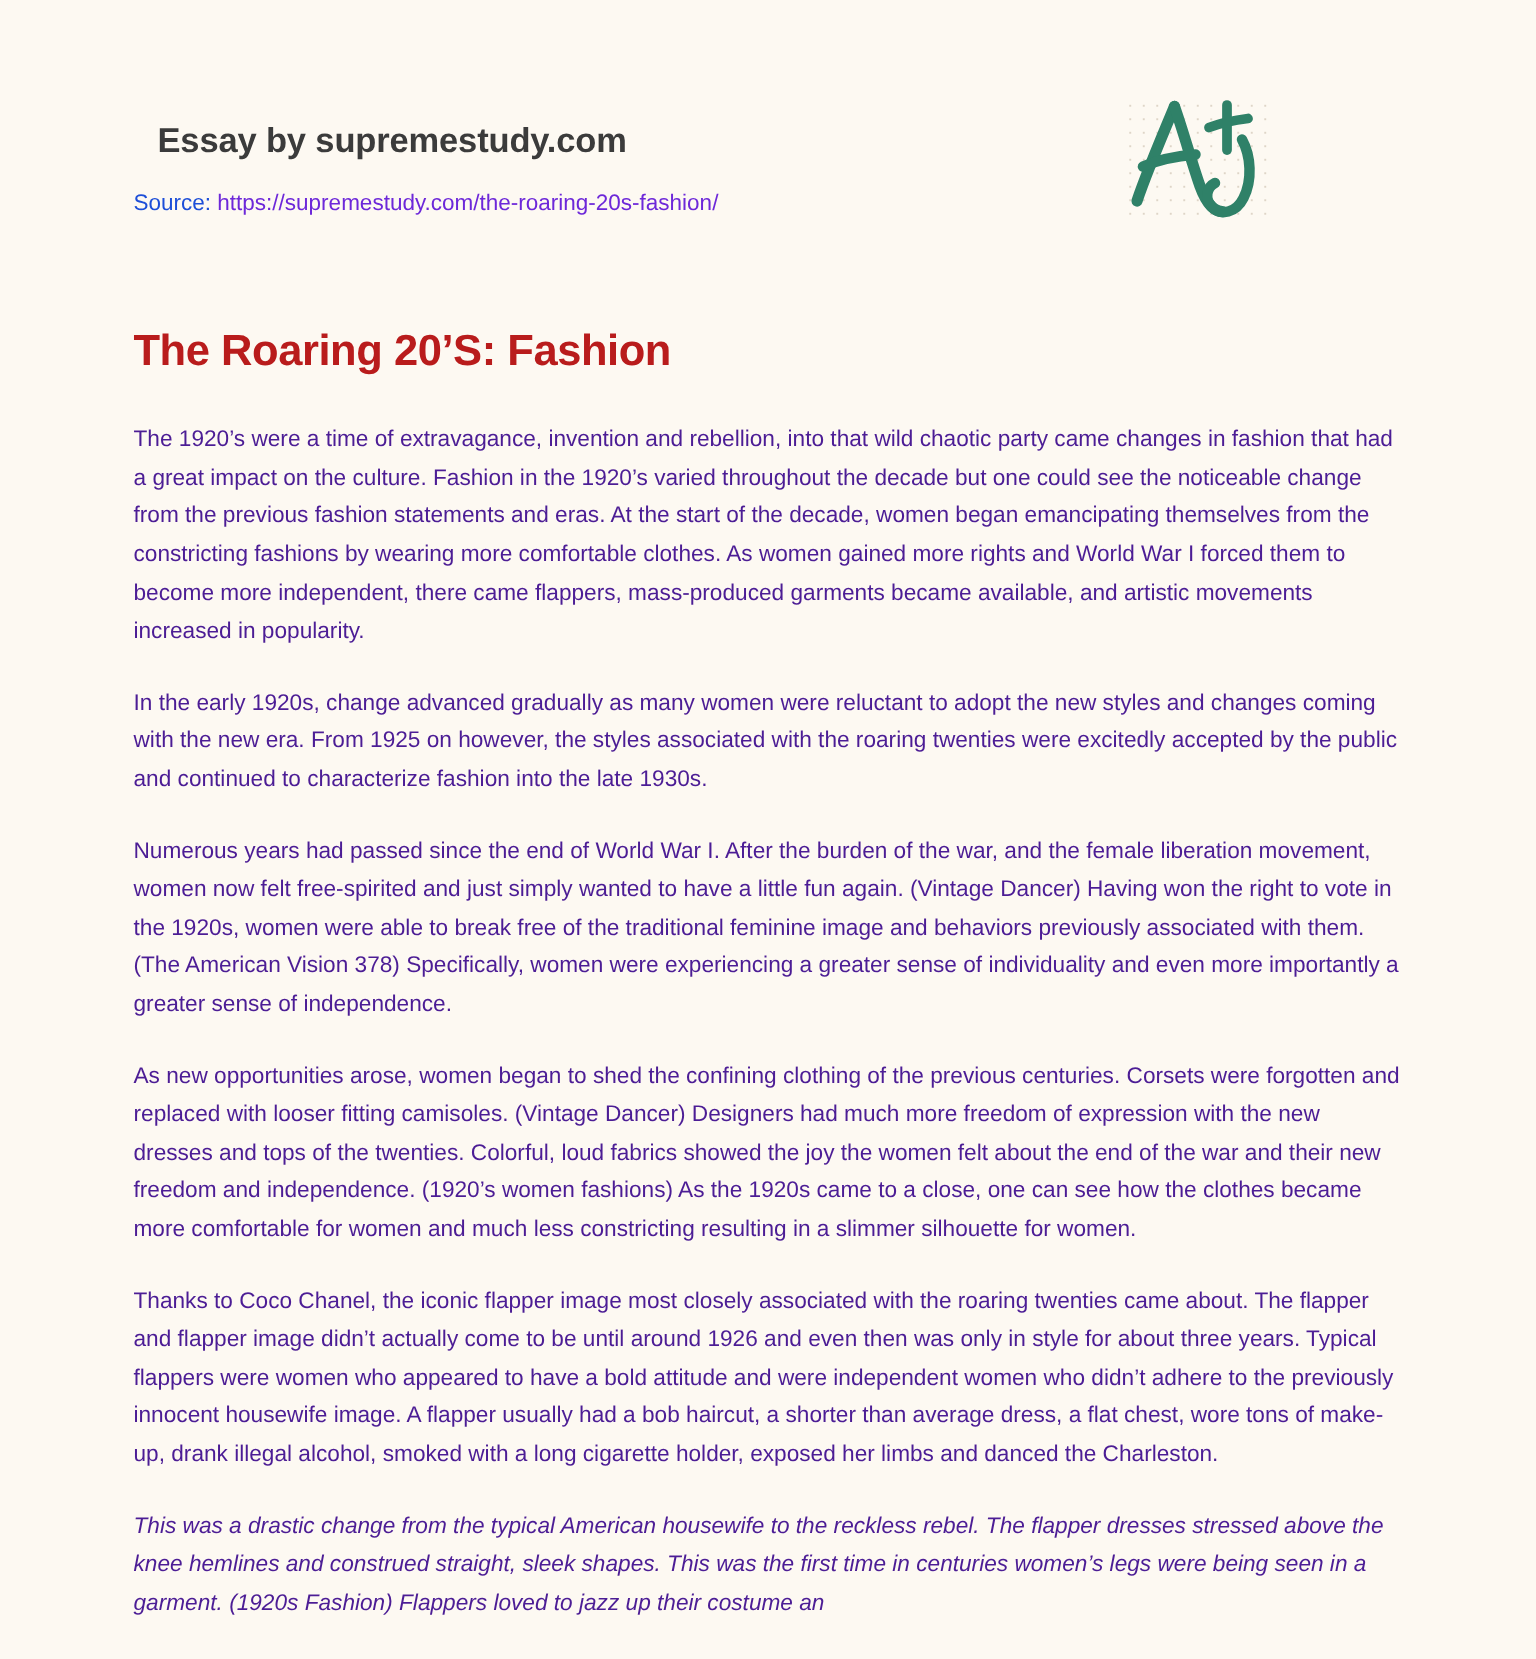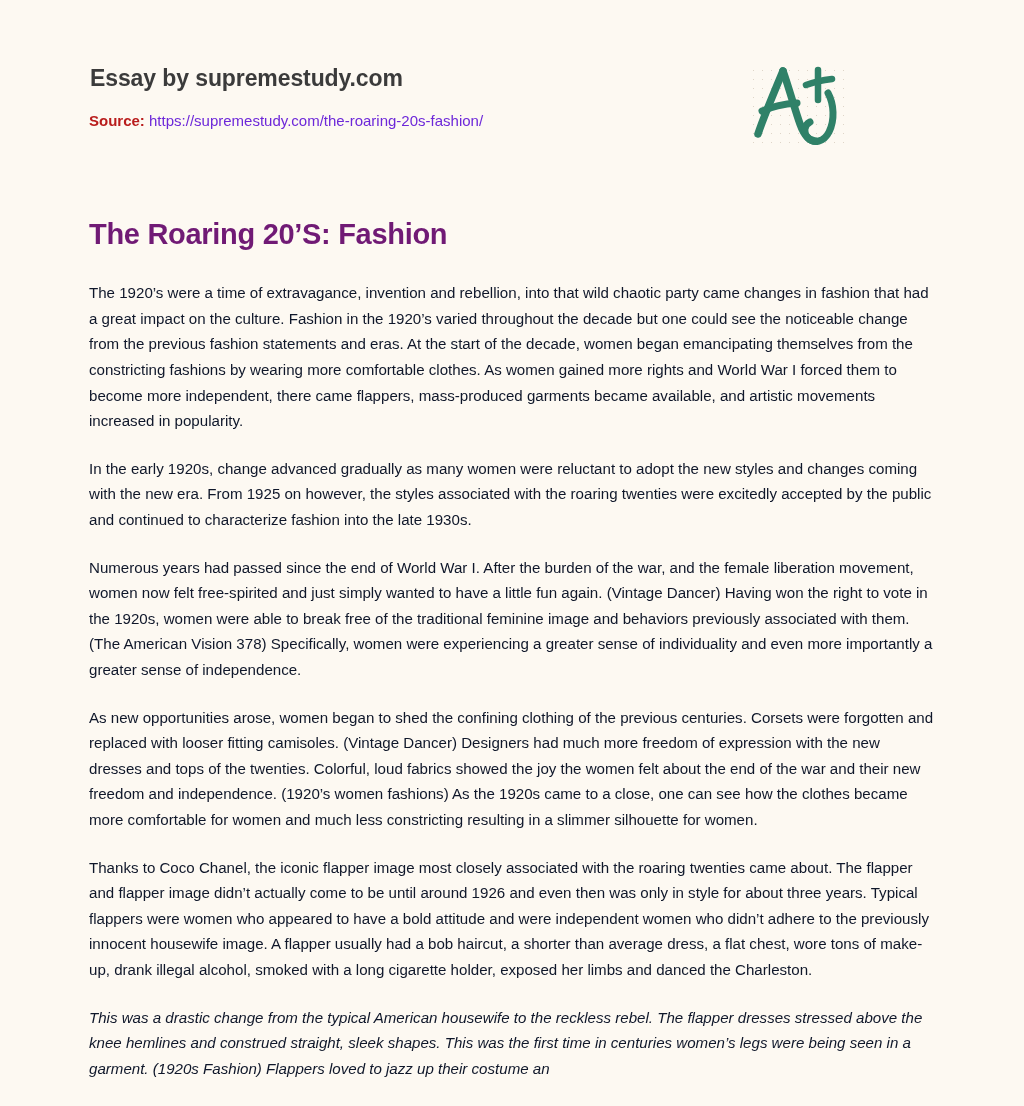--- a/index.html
+++ b/index.html
@@ -30,33 +30,32 @@
     height: 120px;
     box-sizing: border-box;
   }
 
   .essay-by {
     font-size: 23px;
     font-weight: bold;
     color: #3b3b3b;
     letter-spacing: -0.1px;
     line-height: 1.2;
-    margin: 1px;
+    margin: 16px;
   }
 
   .source-line {
     margin: 18px 0 0 0;
     font-size: 15px;
     line-height: 1.3;
     color: #8a8a86;
     white-space: nowrap;
   }
   .source-label {
-    color: #b91c1c;
-    font-weight: bold;
+    color: #1d4ed8;
   }
   .source-url {
     color: #6d28d9;
     text-decoration: none;
   }
 
   
   .logo {
     position: absolute;
     top: 48px;
@@ -81,34 +80,34 @@
     width: 132px;
     height: 112px;
   }
 
   
   .doc-title {
     margin: 0;
     padding-top: 96px;
     font-size: 29px;
     font-weight: bold;
-    color: #701a75;
+    color: #b91c1c;
     letter-spacing: -0.3px;
     line-height: 1.25;
   }
 
   
   .article {
     padding-top: 28px;
   }
   .article p {
     margin: 0 0 22px 0;
     font-size: 15.1px;
     line-height: 25.6px;
-    color: #0f172a;
+    color: #4c1d95;
     text-align: left;
     max-width: 848px;
   }
   .article p:last-child {
     margin-bottom: 0;
     font-style: italic;
   }
 </style>
 </head>
 <body>

